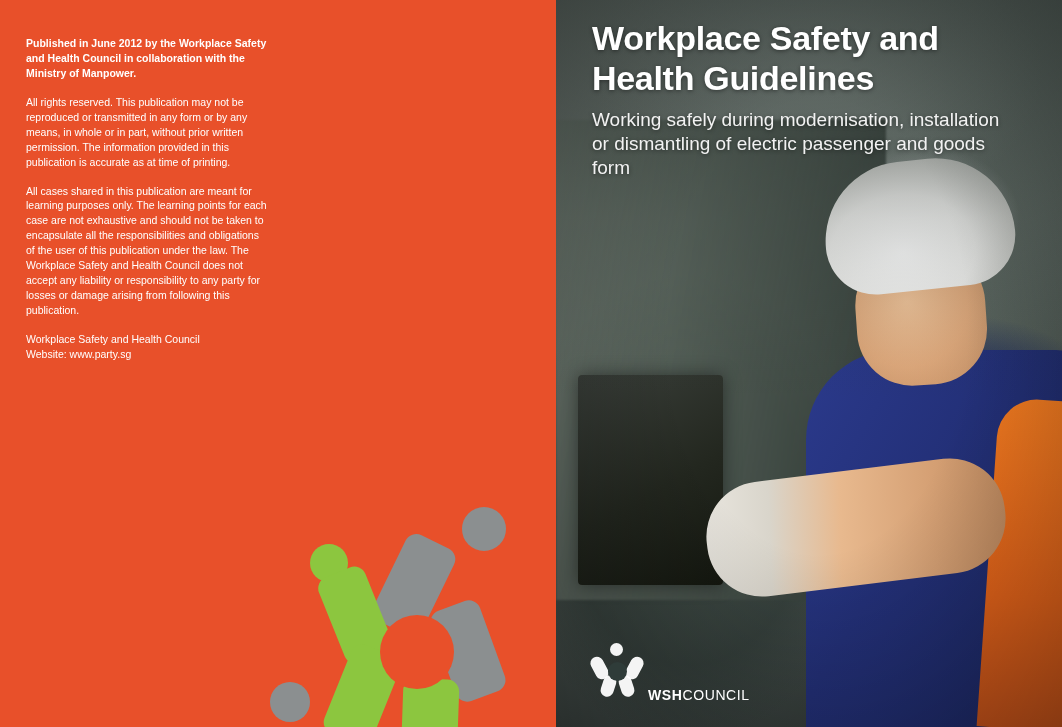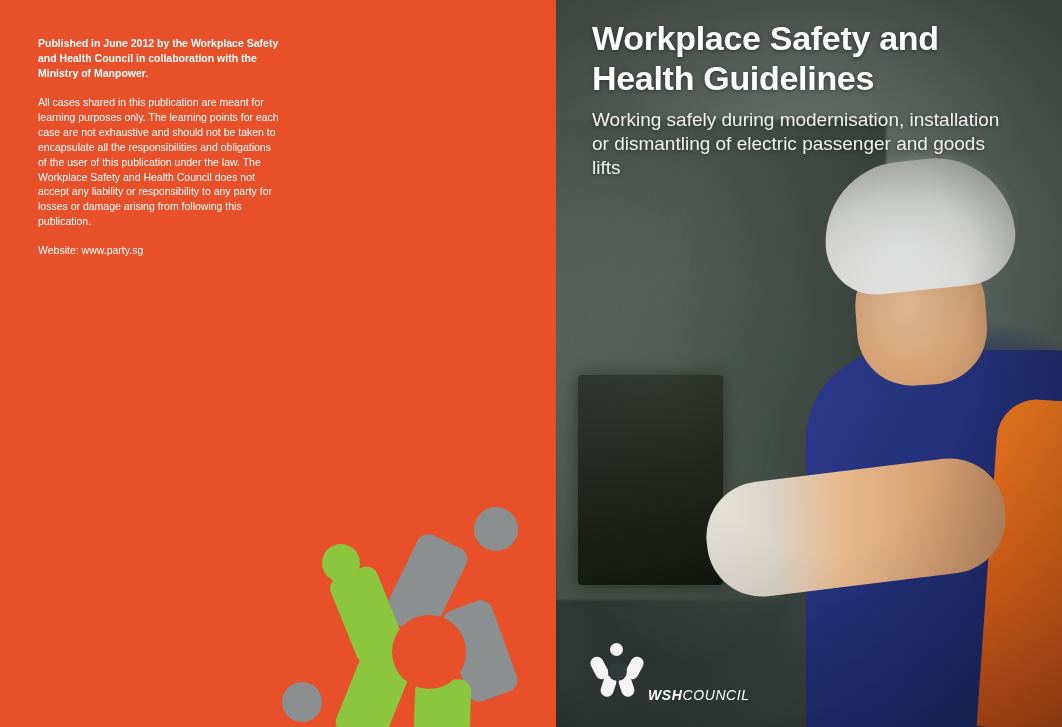--- a/index.html
+++ b/index.html
@@ -14,21 +14,21 @@
     position: relative;
     width: 1062px;
     height: 727px;
     overflow: hidden;
     background: #e8502a;
   }
 
   
   .left-panel {
     position: absolute;
-    left: 12px;
+    left: 0;
     top: 0;
     width: 537px;
     height: 727px;
     background: #e8502a;
     overflow: hidden;
   }
   .colophon {
     position: absolute;
     left: 26px;
     top: 36px;
@@ -177,21 +177,20 @@
     color: #f2f2f2;
   }
 
   
   .logo {
     position: absolute;
     left: 35px;
     bottom: 18px;
     width: 170px;
     height: 66px;
-    font-style: italic;
   }
   .logo-mark {
     position: absolute;
     left: 0; top: 0;
     width: 54px; height: 54px;
   }
   .logo-mark span {
     position: absolute;
     display: block;
     background: #ffffff;
@@ -215,21 +214,23 @@
 <body>
 
 <div class="page">
 
   <div class="left-panel">
 
     <div class="colophon">
       <p class="colophon-head">Published in June 2012 by the Workplace Safety and Health Council in collaboration with the Ministry of Manpower.</p>
 
       <div class="colophon-body">
+        <p>All rights reserved. This publication may not be reproduced or transmitted in any form or by any means, in whole or in part, without prior written permission. The information provided in this publication is accurate as at time of printing.</p>
         <p>All cases shared in this publication are meant for learning purposes only. The learning points for each case are not exhaustive and should not be taken to encapsulate all the responsibilities and obligations of the user of this publication under the law. The Workplace Safety and Health Council does not accept any liability or responsibility to any party for losses or damage arising from following this publication.</p>
+        <p class="tight">Workplace Safety and Health Council</p>
         <p class="tight">Website: www.party.sg</p>
       </div>
     </div>
 
     <div class="deco">
       <span class="dot" style="left:200px; top:0px; width:44px; height:44px; background:#8b8f90;"></span>
       <span class="dot" style="left:48px; top:37px; width:38px; height:38px; background:#8cc63f;"></span>
       <span class="dot" style="left:8px; top:175px; width:40px; height:40px; background:#8b8f90;"></span>
       <span class="petal" style="left:125px; top:30px; width:54px; height:96px; background:#8b8f90; transform:rotate(26deg);"></span>
       <span class="petal" style="left:68px; top:62px; width:50px; height:92px; background:#8cc63f; transform:rotate(-22deg);"></span>
@@ -247,21 +248,21 @@
       <div class="photo-body"></div>
       <div class="photo-vest"></div>
       <div class="photo-face"></div>
       <div class="photo-helmet"></div>
       <div class="photo-arm"></div>
       <div class="photo-vignette"></div>
     </div>
 
     <div class="title-block">
       <h1 class="cover-title">Workplace Safety and Health Guidelines</h1>
-      <p class="cover-subtitle">Working safely during modernisation, installation or dismantling of electric passenger and goods lifts</p>
+      <p class="cover-subtitle">Working safely during modernisation, installation or dismantling of electric passenger and goods form</p>
     </div>
 
     <div class="logo">
       <div class="logo-mark">
         <span class="dot" style="left:19px; top:0px; width:13px; height:13px; border-radius:50%;"></span>
         <span class="petal" style="left:2px; top:13px; width:13px; height:24px; transform:rotate(-28deg);"></span>
         <span class="petal" style="left:37px; top:13px; width:13px; height:24px; transform:rotate(28deg);"></span>
         <span class="petal" style="left:11px; top:32px; width:13px; height:22px; transform:rotate(18deg);"></span>
         <span class="petal" style="left:29px; top:32px; width:13px; height:22px; transform:rotate(-18deg);"></span>
         <span class="dot" style="left:17px; top:19px; width:19px; height:19px; border-radius:50%; background:#2f3c39; opacity:1;"></span>

